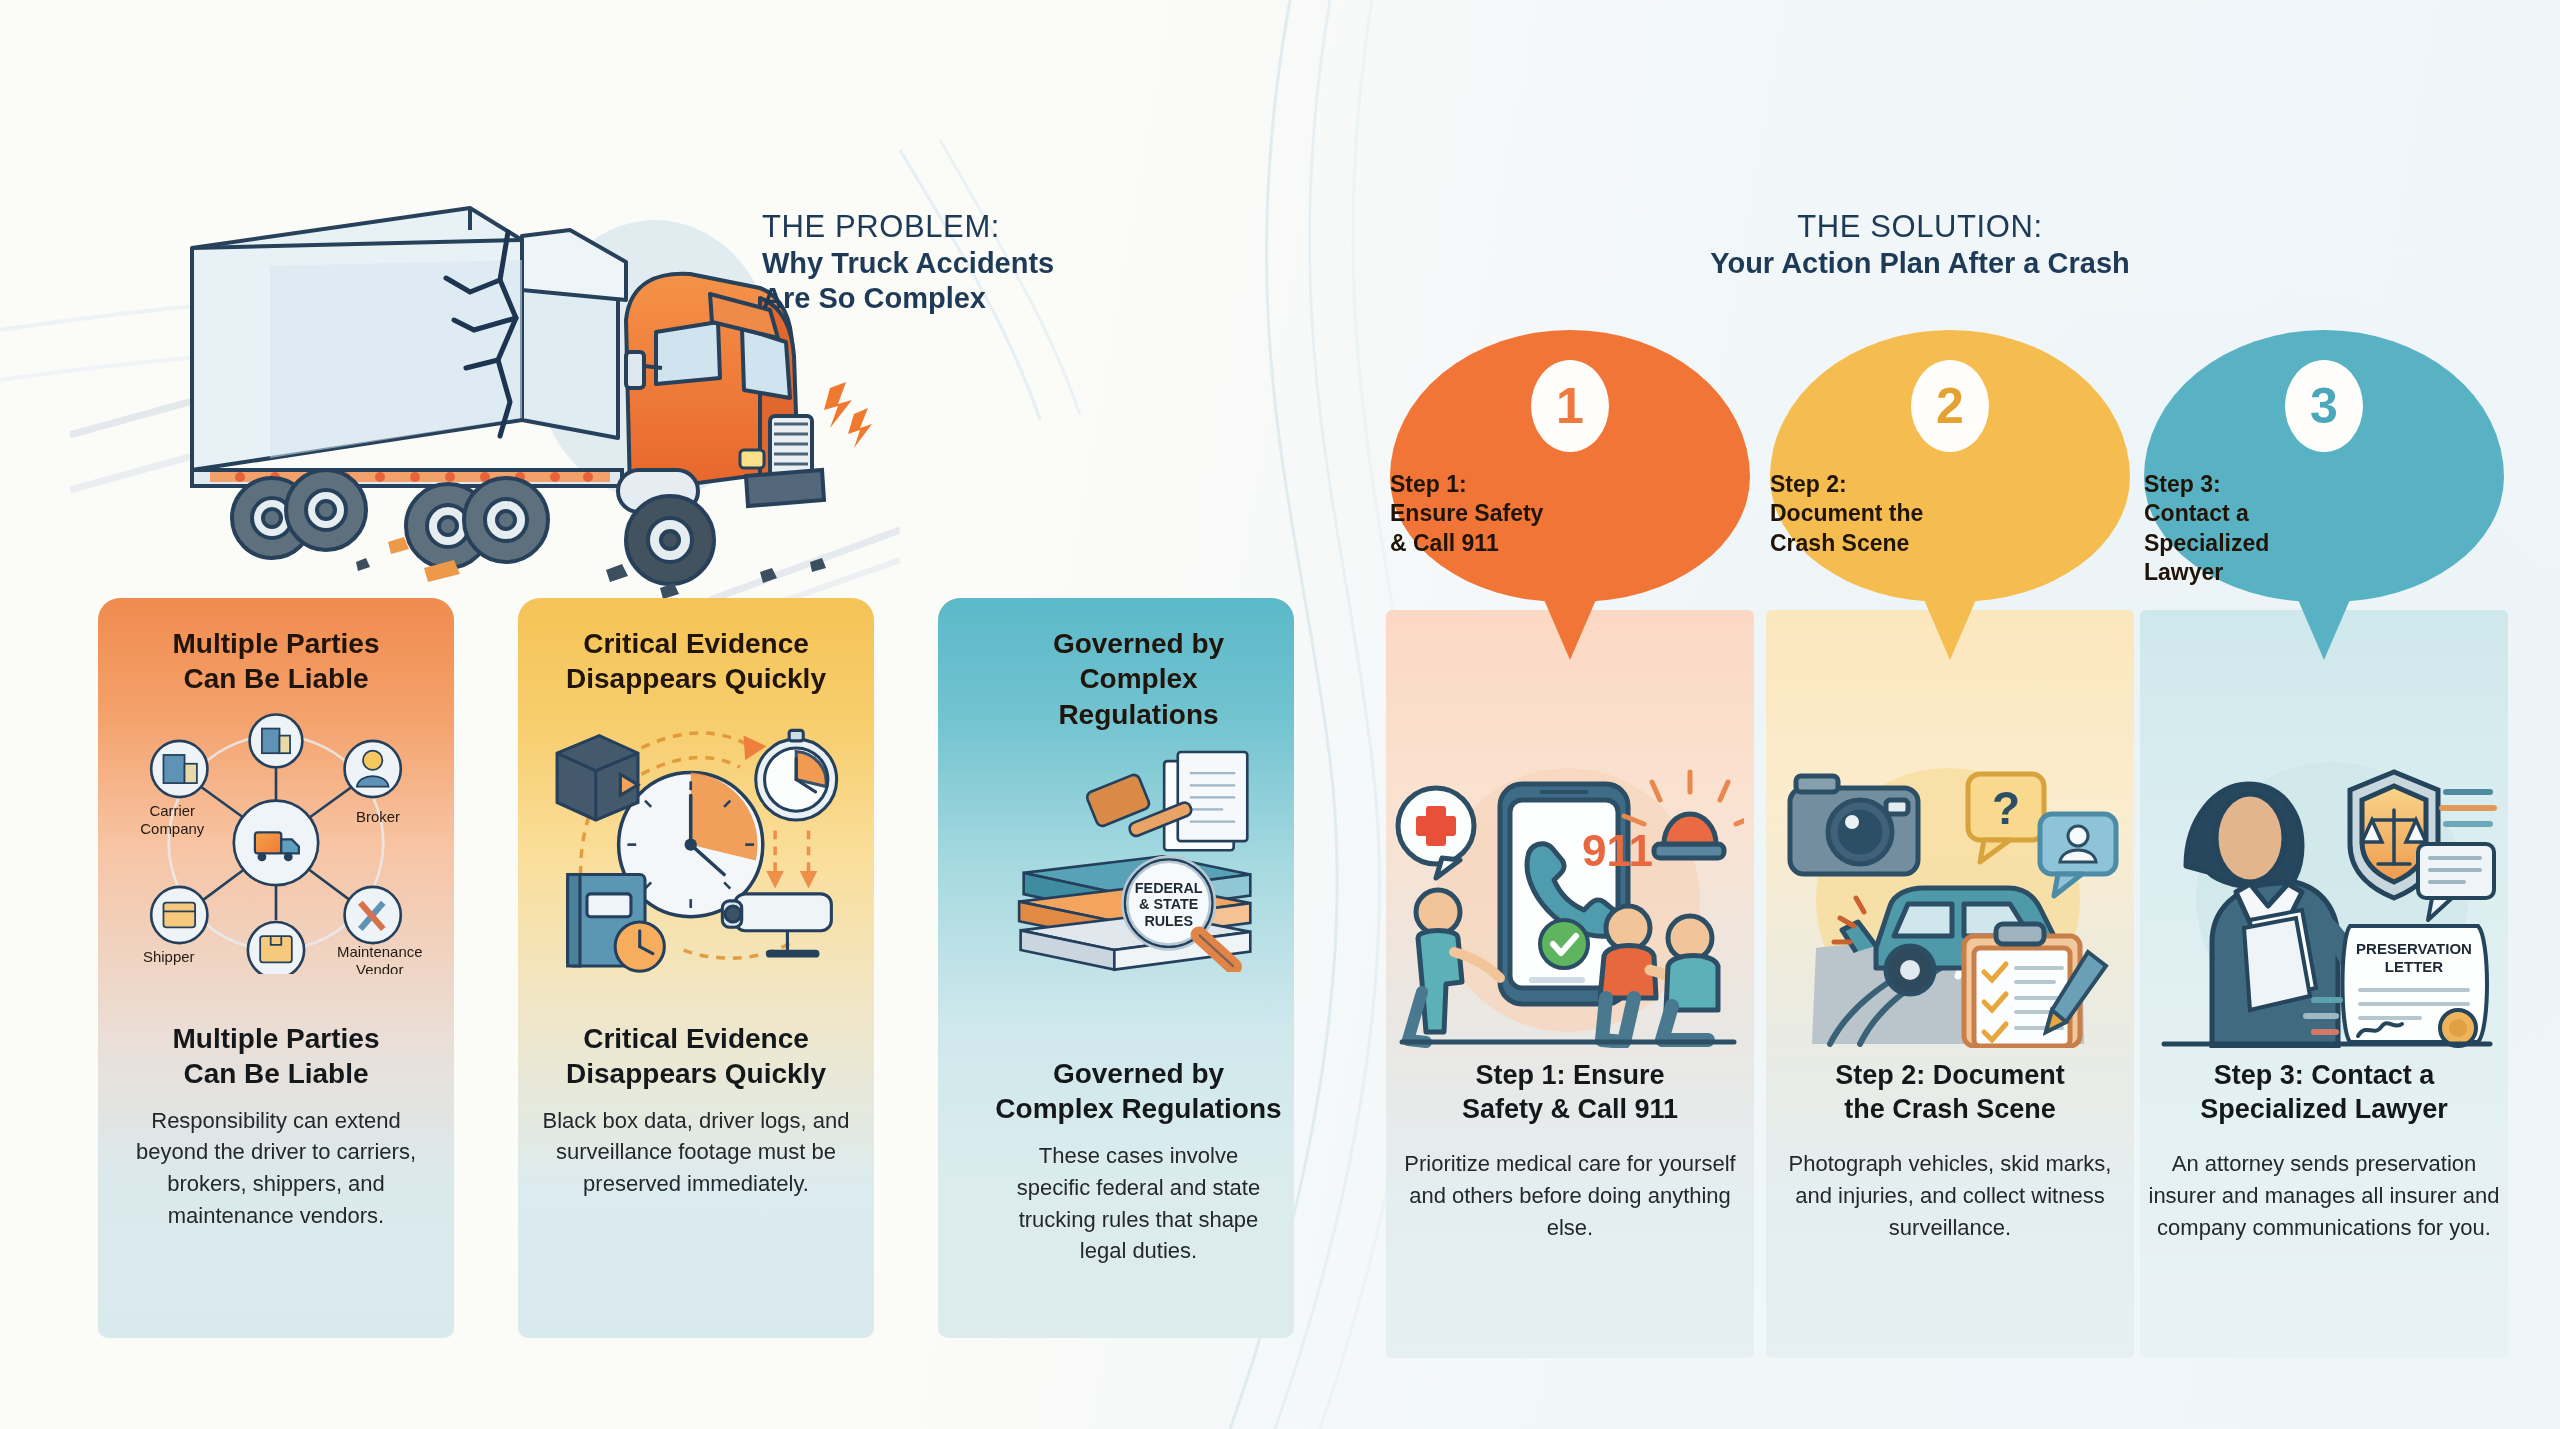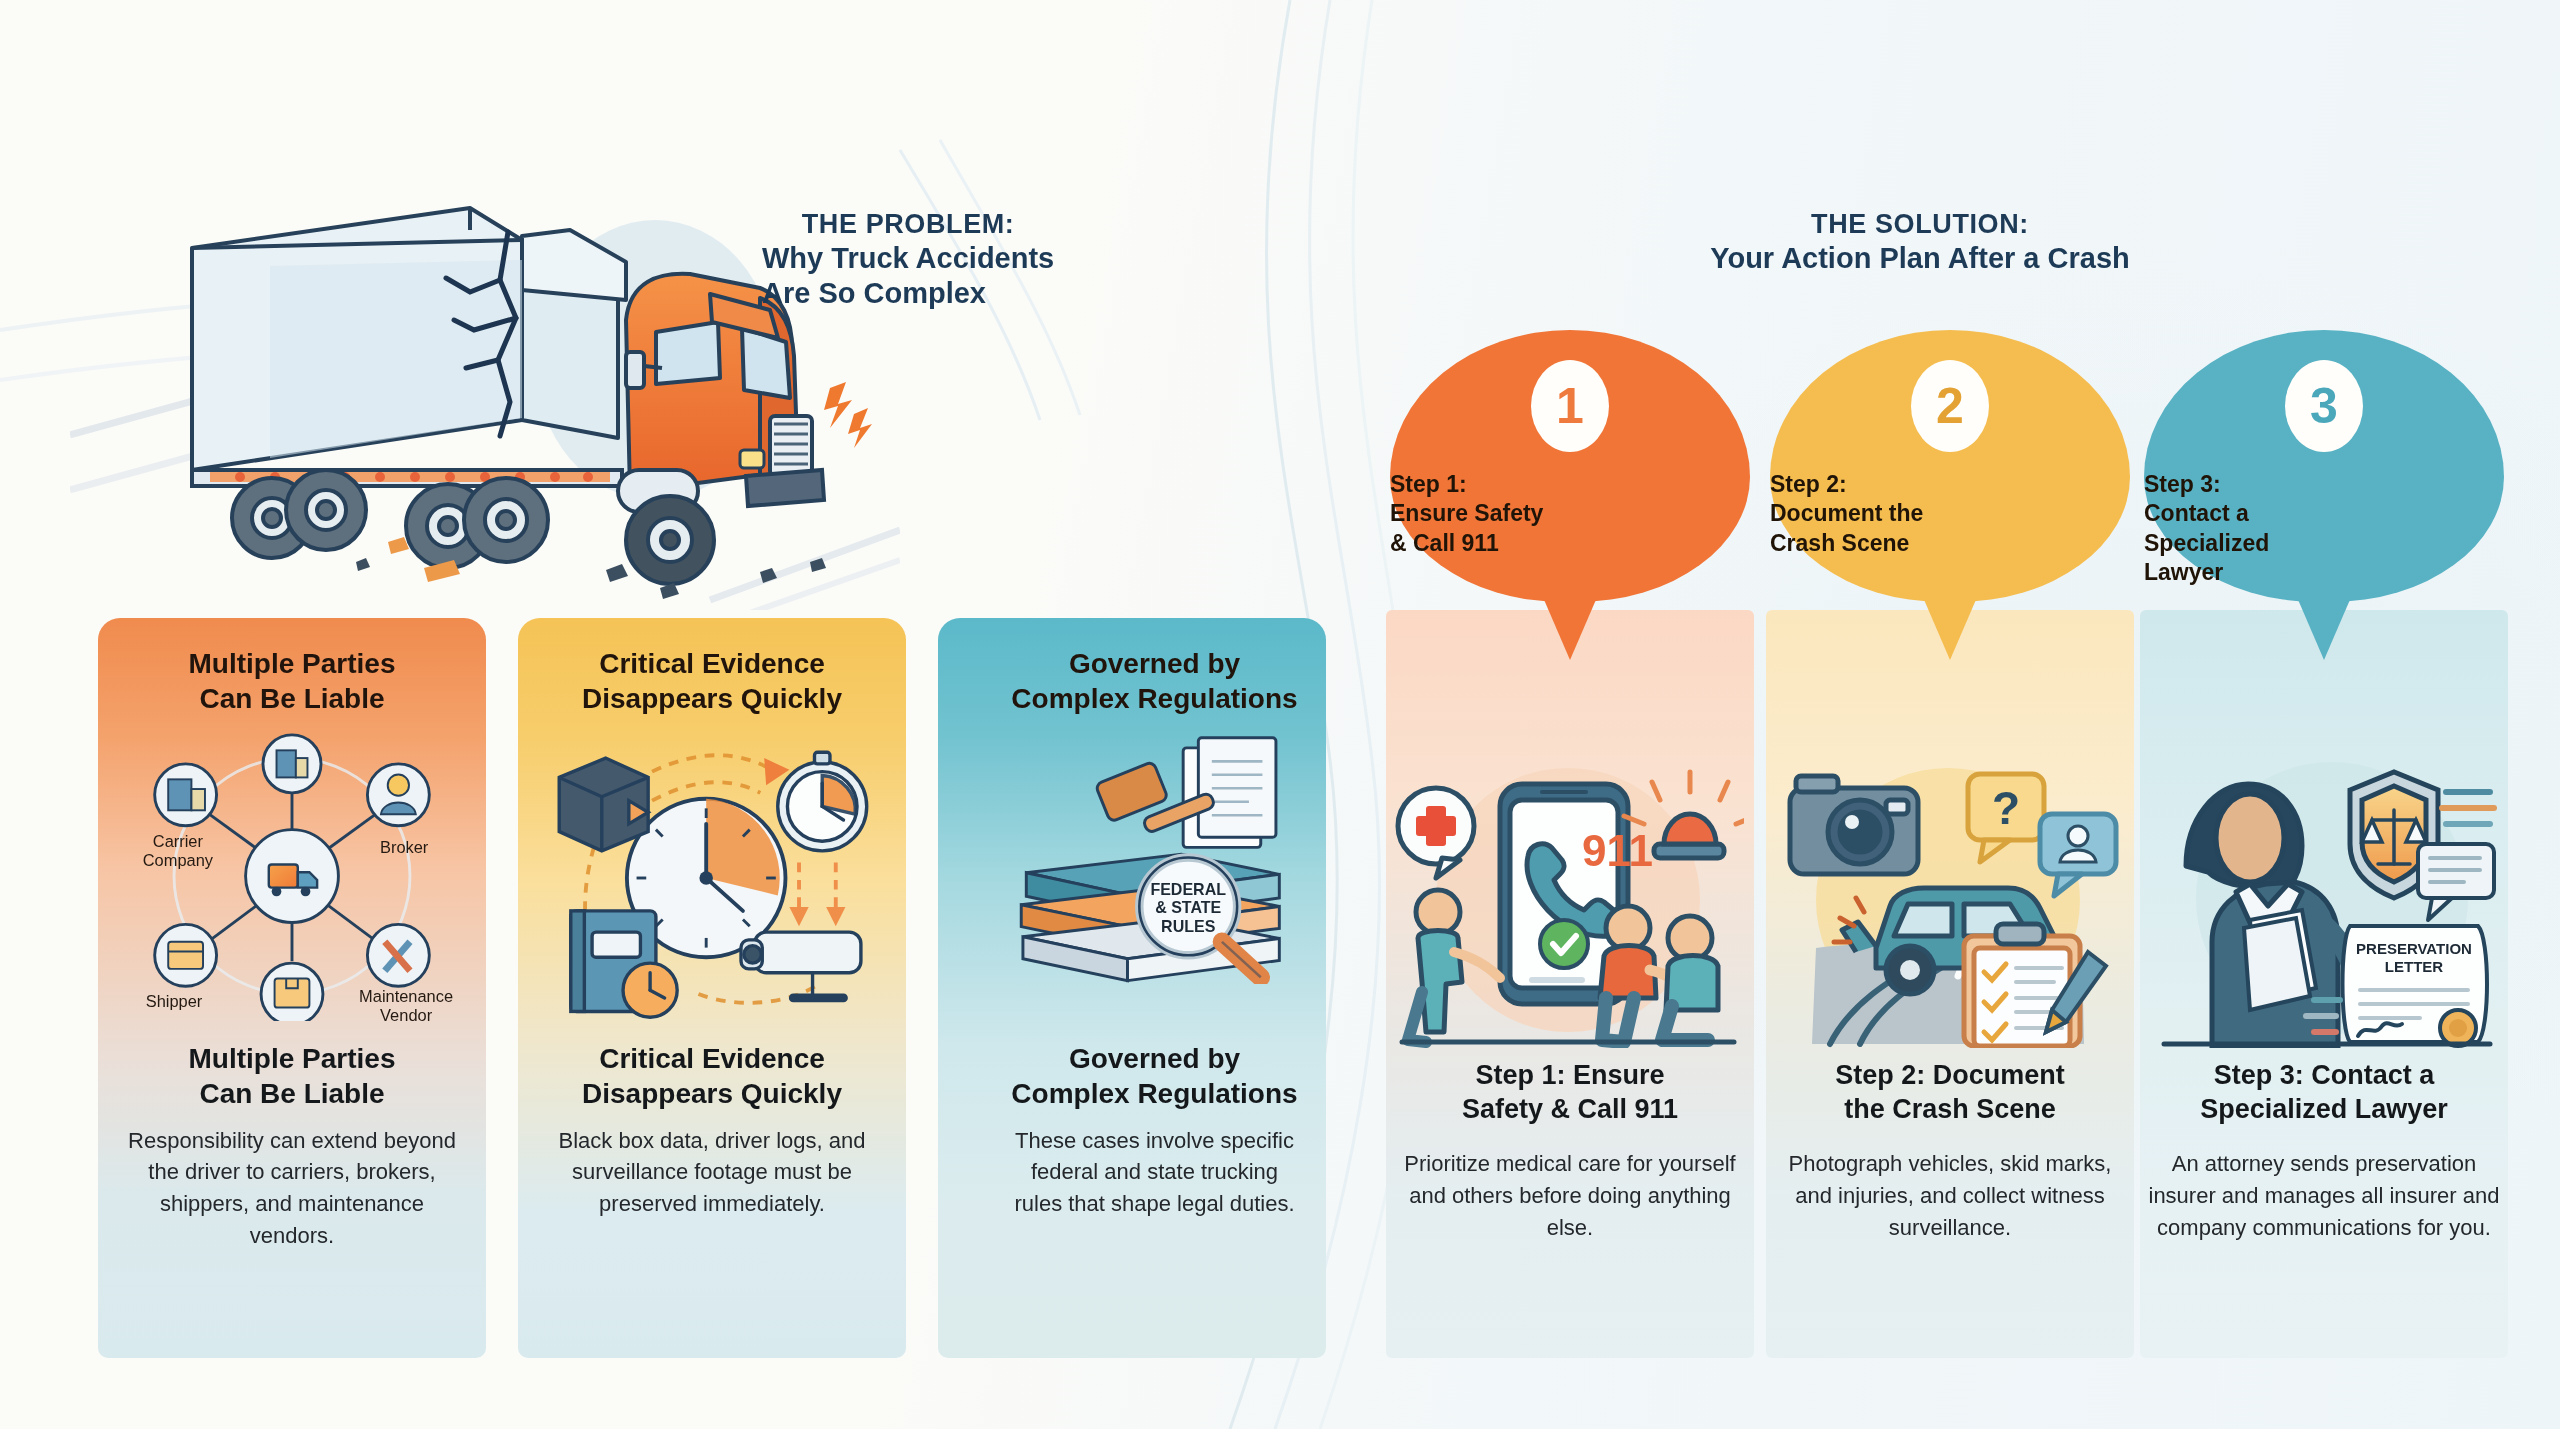--- a/index.html
+++ b/index.html
@@ -26,31 +26,31 @@
   
   .title {
     position: absolute; top: 48px; left: 0; width: 2560px;
     text-align: center;
     font-size: 55px; font-weight: bold; letter-spacing: -0.5px;
     color: #1d3a57;
   }
 
   
   .sec-head { position: absolute; color: #1d3a57; line-height: 1.22; }
-  .sec-head .kicker { font-size: 27px; font-weight: bold; letter-spacing: 0.6px; text-align: center; }
+  .sec-head .kicker { font-size: 31px; font-weight: normal; letter-spacing: 0.6px; }
   .sec-head .sub { font-size: 29px; font-weight: bold; }
   #problem-head { left: 762px; top: 208px; text-align: left; }
   #solution-head { left: 1520px; top: 208px; width: 800px; text-align: center; }
 
   
   #truck-art { position:absolute; left: 70px; top: 170px; width: 830px; height: 440px; }
 
   
   .p-card {
-    position: absolute; top: 618px; width: 388px; height: 740px;
+    position: absolute; top: 598px; width: 356px; height: 740px;
     border-radius: 22px 22px 10px 10px;
     overflow: hidden;
   }
   #p-card-1 { left: 98px;  background: linear-gradient(180deg,#f08b4e 0%, #f4a26c 16%, #f7c5a5 34%, #eadfd8 60%, #dbe9ec 78%, #d9eaee 100%); }
   #p-card-2 { left: 518px; background: linear-gradient(180deg,#f5c356 0%, #f7cd6b 16%, #fadf9d 36%, #efe7cd 58%, #dcebef 80%, #d9eaee 100%); }
   #p-card-3 { left: 938px; background: linear-gradient(180deg,#5bb9c9 0%, #72c3d0 16%, #a6d9e0 36%, #cfe8ec 58%, #dcecee 80%, #dceced 100%); padding-left: 45px; }
 
   .p-card .head {
     padding: 28px 18px 6px; text-align: center;
     font-size: 28px; font-weight: bold; line-height: 1.26; color: #20140c;

